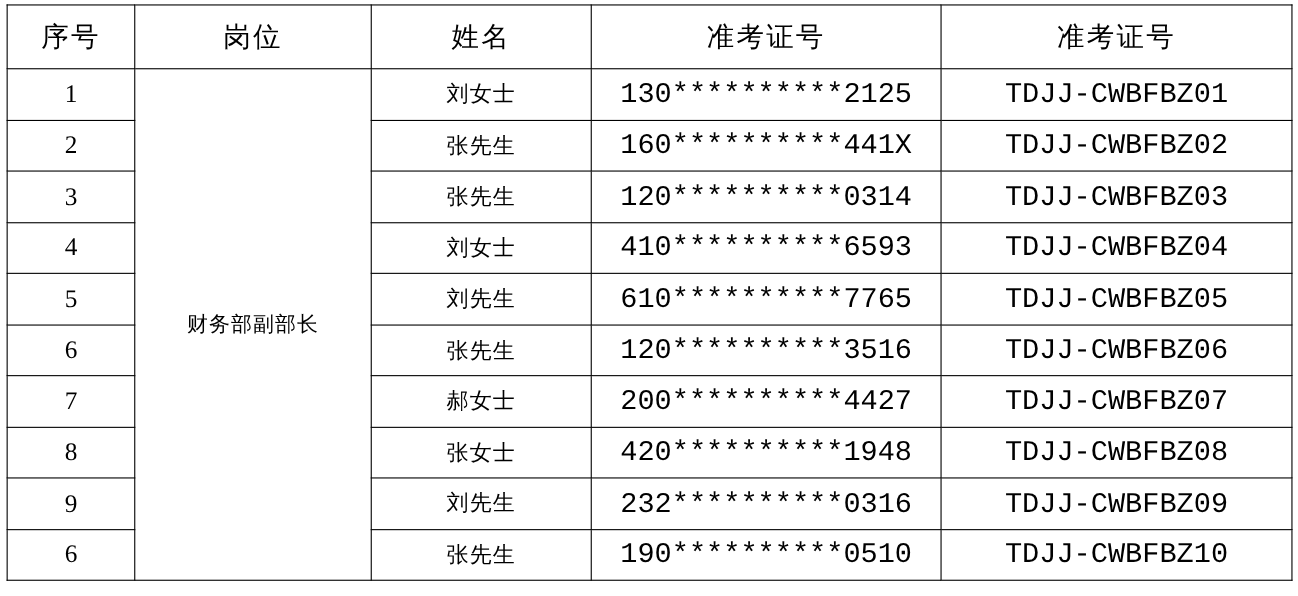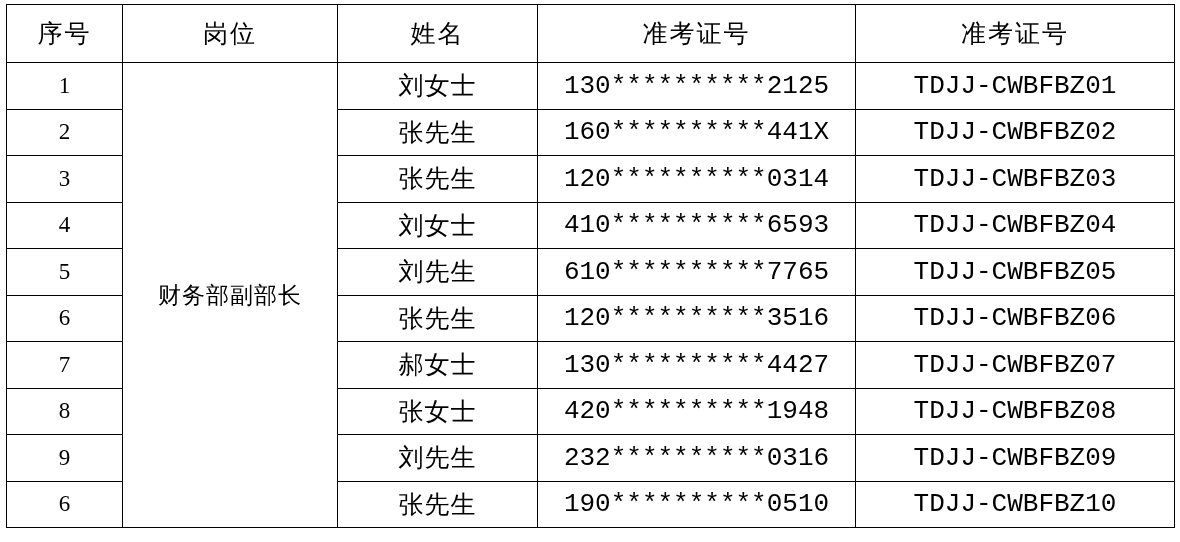--- a/index.html
+++ b/index.html
@@ -49,27 +49,27 @@
   }
   tbody td {
     height: 45.5px;
     font-size: 23px;
   }
   td.seq {
     font-family: "Liberation Serif", "DejaVu Serif", serif;
     font-size: 23px;
   }
   td.post {
-    font-size: 23px;
+    font-size: 19px;
     letter-spacing: 1px;
     font-family: "Liberation Serif", "DejaVu Serif", serif;
     border-radius: 23px;
   }
   td.name {
-    font-size: 25px;
+    font-size: 20px;
     letter-spacing: 1px;
   }
   td.idnum, td.cardnum {
     font-family: "Liberation Mono", "DejaVu Sans Mono", monospace;
     font-size: 26px;
     letter-spacing: 0px;
   }
 </style>
 </head>
 <body>
@@ -126,21 +126,21 @@
       </tr>
       <tr>
         <td class="seq">6</td>
         <td class="name">张先生</td>
         <td class="idnum">120**********3516</td>
         <td class="cardnum">TDJJ-CWBFBZ06</td>
       </tr>
       <tr>
         <td class="seq">7</td>
         <td class="name">郝女士</td>
-        <td class="idnum">130**********4427</td>
+        <td class="idnum">200**********4427</td>
         <td class="cardnum">TDJJ-CWBFBZ07</td>
       </tr>
       <tr>
         <td class="seq">8</td>
         <td class="name">张女士</td>
         <td class="idnum">420**********1948</td>
         <td class="cardnum">TDJJ-CWBFBZ08</td>
       </tr>
       <tr>
         <td class="seq">9</td>

